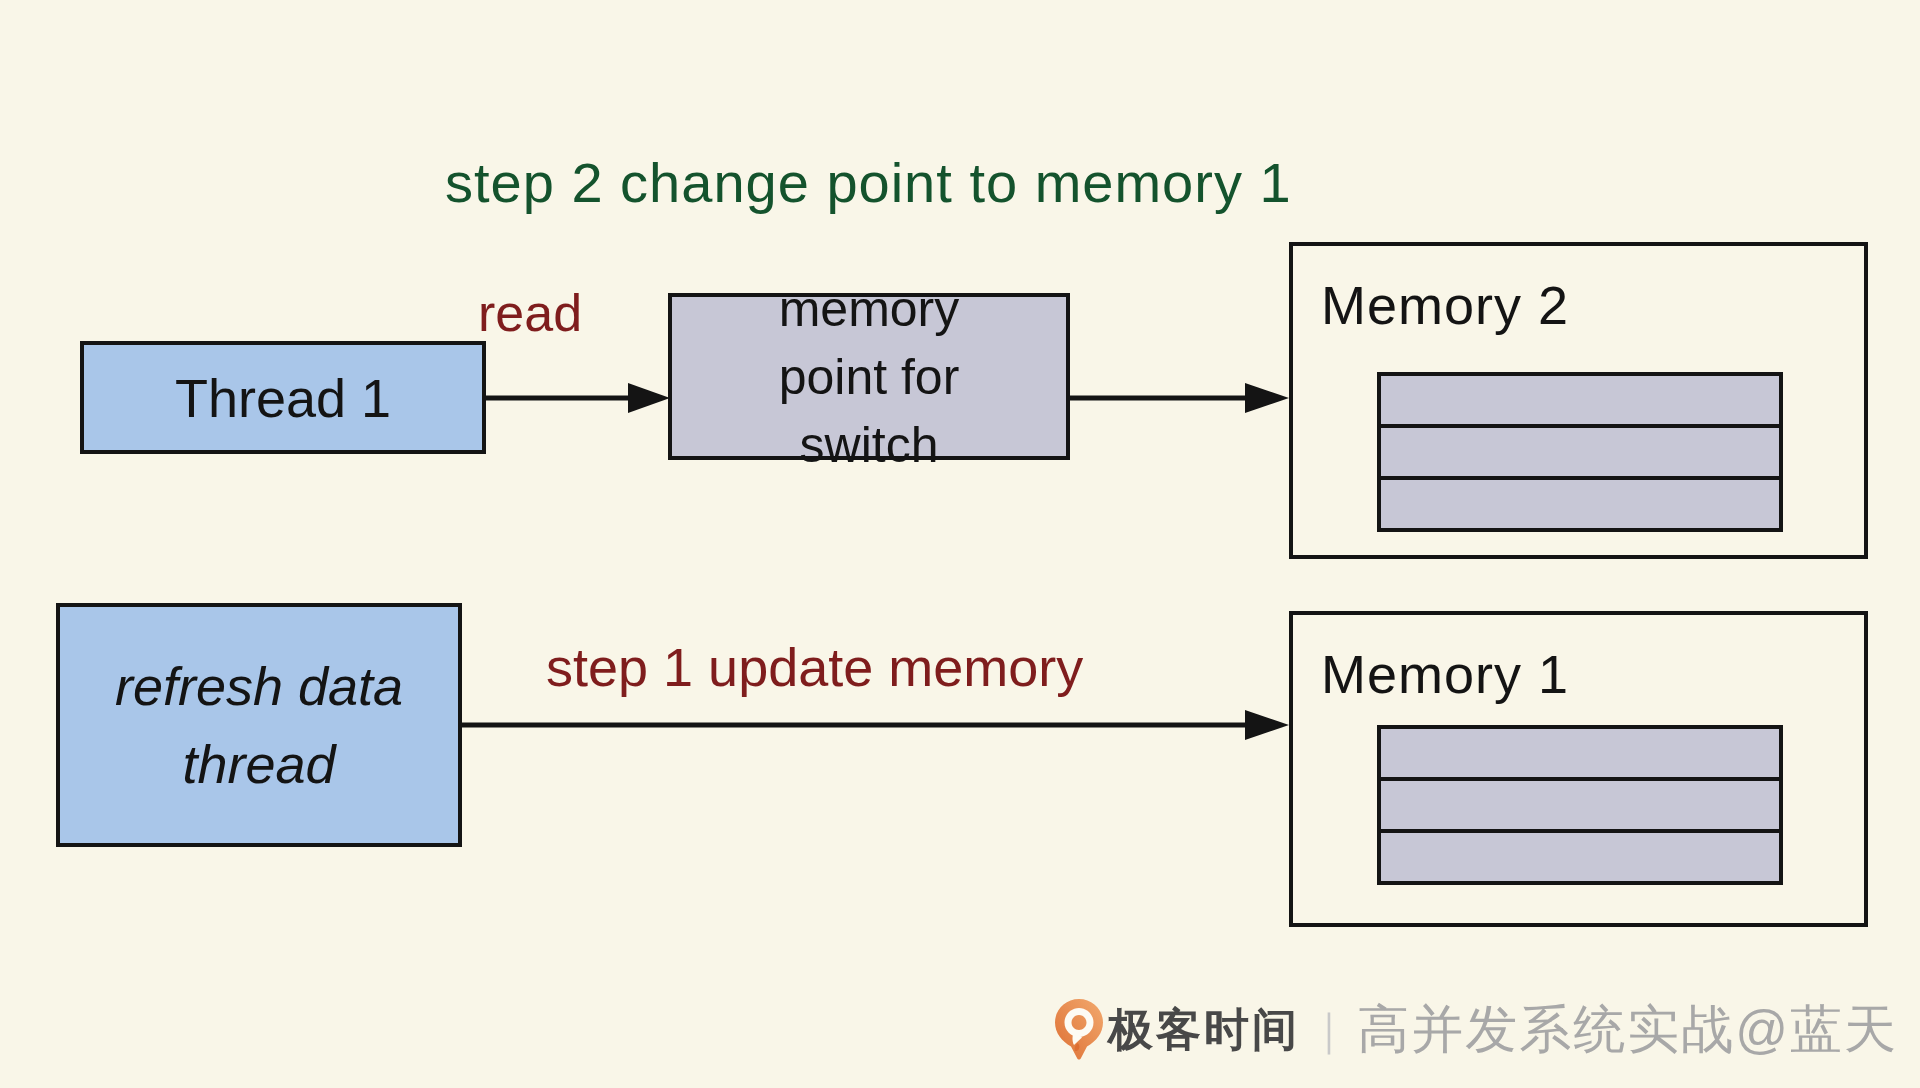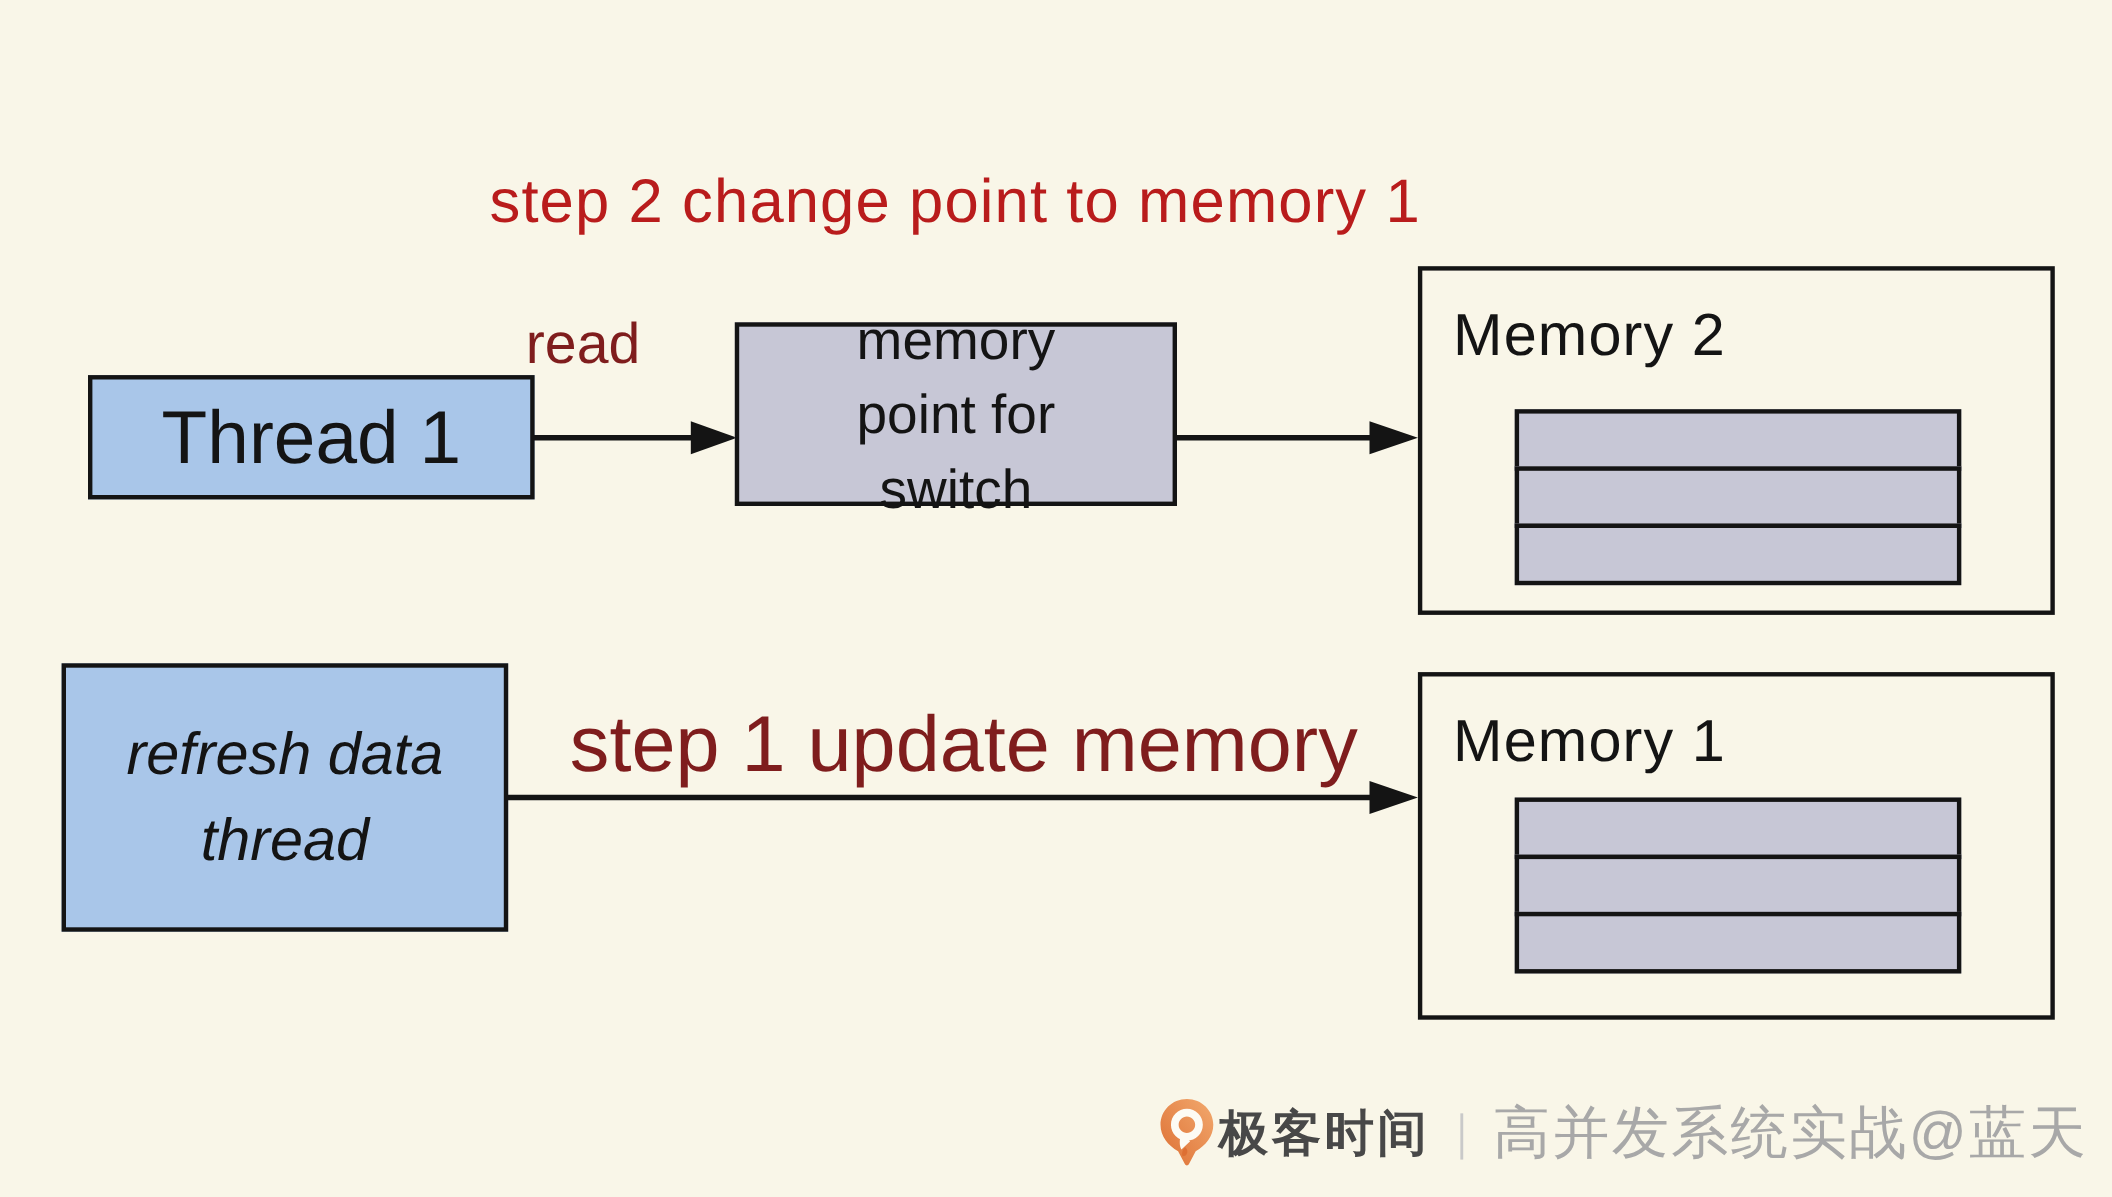--- a/index.html
+++ b/index.html
@@ -7,37 +7,37 @@
   body {
     font-family: "Liberation Sans", "DejaVu Sans", sans-serif;
     background: #f9f6e8;
     color: #141414;
     position: relative;
   }
   .stage { position: absolute; inset: 0; width: 1920px; height: 1088px; }
 
   .diagram-title {
     position: absolute; left: 445px; top: 150px;
-    font-size: 56px; letter-spacing: 1px; color: #b91c1c; white-space: nowrap;
+    font-size: 56px; letter-spacing: 1px; color: #14532d; white-space: nowrap;
   }
 
   .node {
     position: absolute; border: 4px solid #141414;
     display: flex; flex-direction: column; align-items: center; justify-content: center;
     text-align: center;
   }
   .node .line { display: block; }
 
-  .thread1 { left: 80px; top: 341px; width: 406px; height: 113px; background: #a9c6e9; font-size: 68px; }
+  .thread1 { left: 80px; top: 341px; width: 406px; height: 113px; background: #a9c6e9; font-size: 54px; }
   .mempoint { left: 668px; top: 293px; width: 402px; height: 167px; background: #c7c7d6; font-size: 50px; line-height: 68px; }
   .refresh { left: 56px; top: 603px; width: 406px; height: 244px; background: #a9c6e9; font-size: 54px; line-height: 78px; font-style: italic; }
 
   .flow-label { position: absolute; white-space: nowrap; color: #7f1d1d; }
   .label-read { left: 478px; top: 283px; font-size: 52px; }
-  .label-step1 { left: 518px; top: 636px; font-size: 72px; }
+  .label-step1 { left: 546px; top: 636px; font-size: 54px; }
 
   .arrow-svg { position: absolute; overflow: visible; }
 
   .membox {
     position: absolute; width: 579px; border: 4px solid #141414;
     background: transparent;
   }
   .membox.m2 { left: 1289px; top: 242px; height: 317px; }
   .membox.m1 { left: 1289px; top: 570px; height: 316px; margin-top: 41px; }
   .membox .mem-title {

